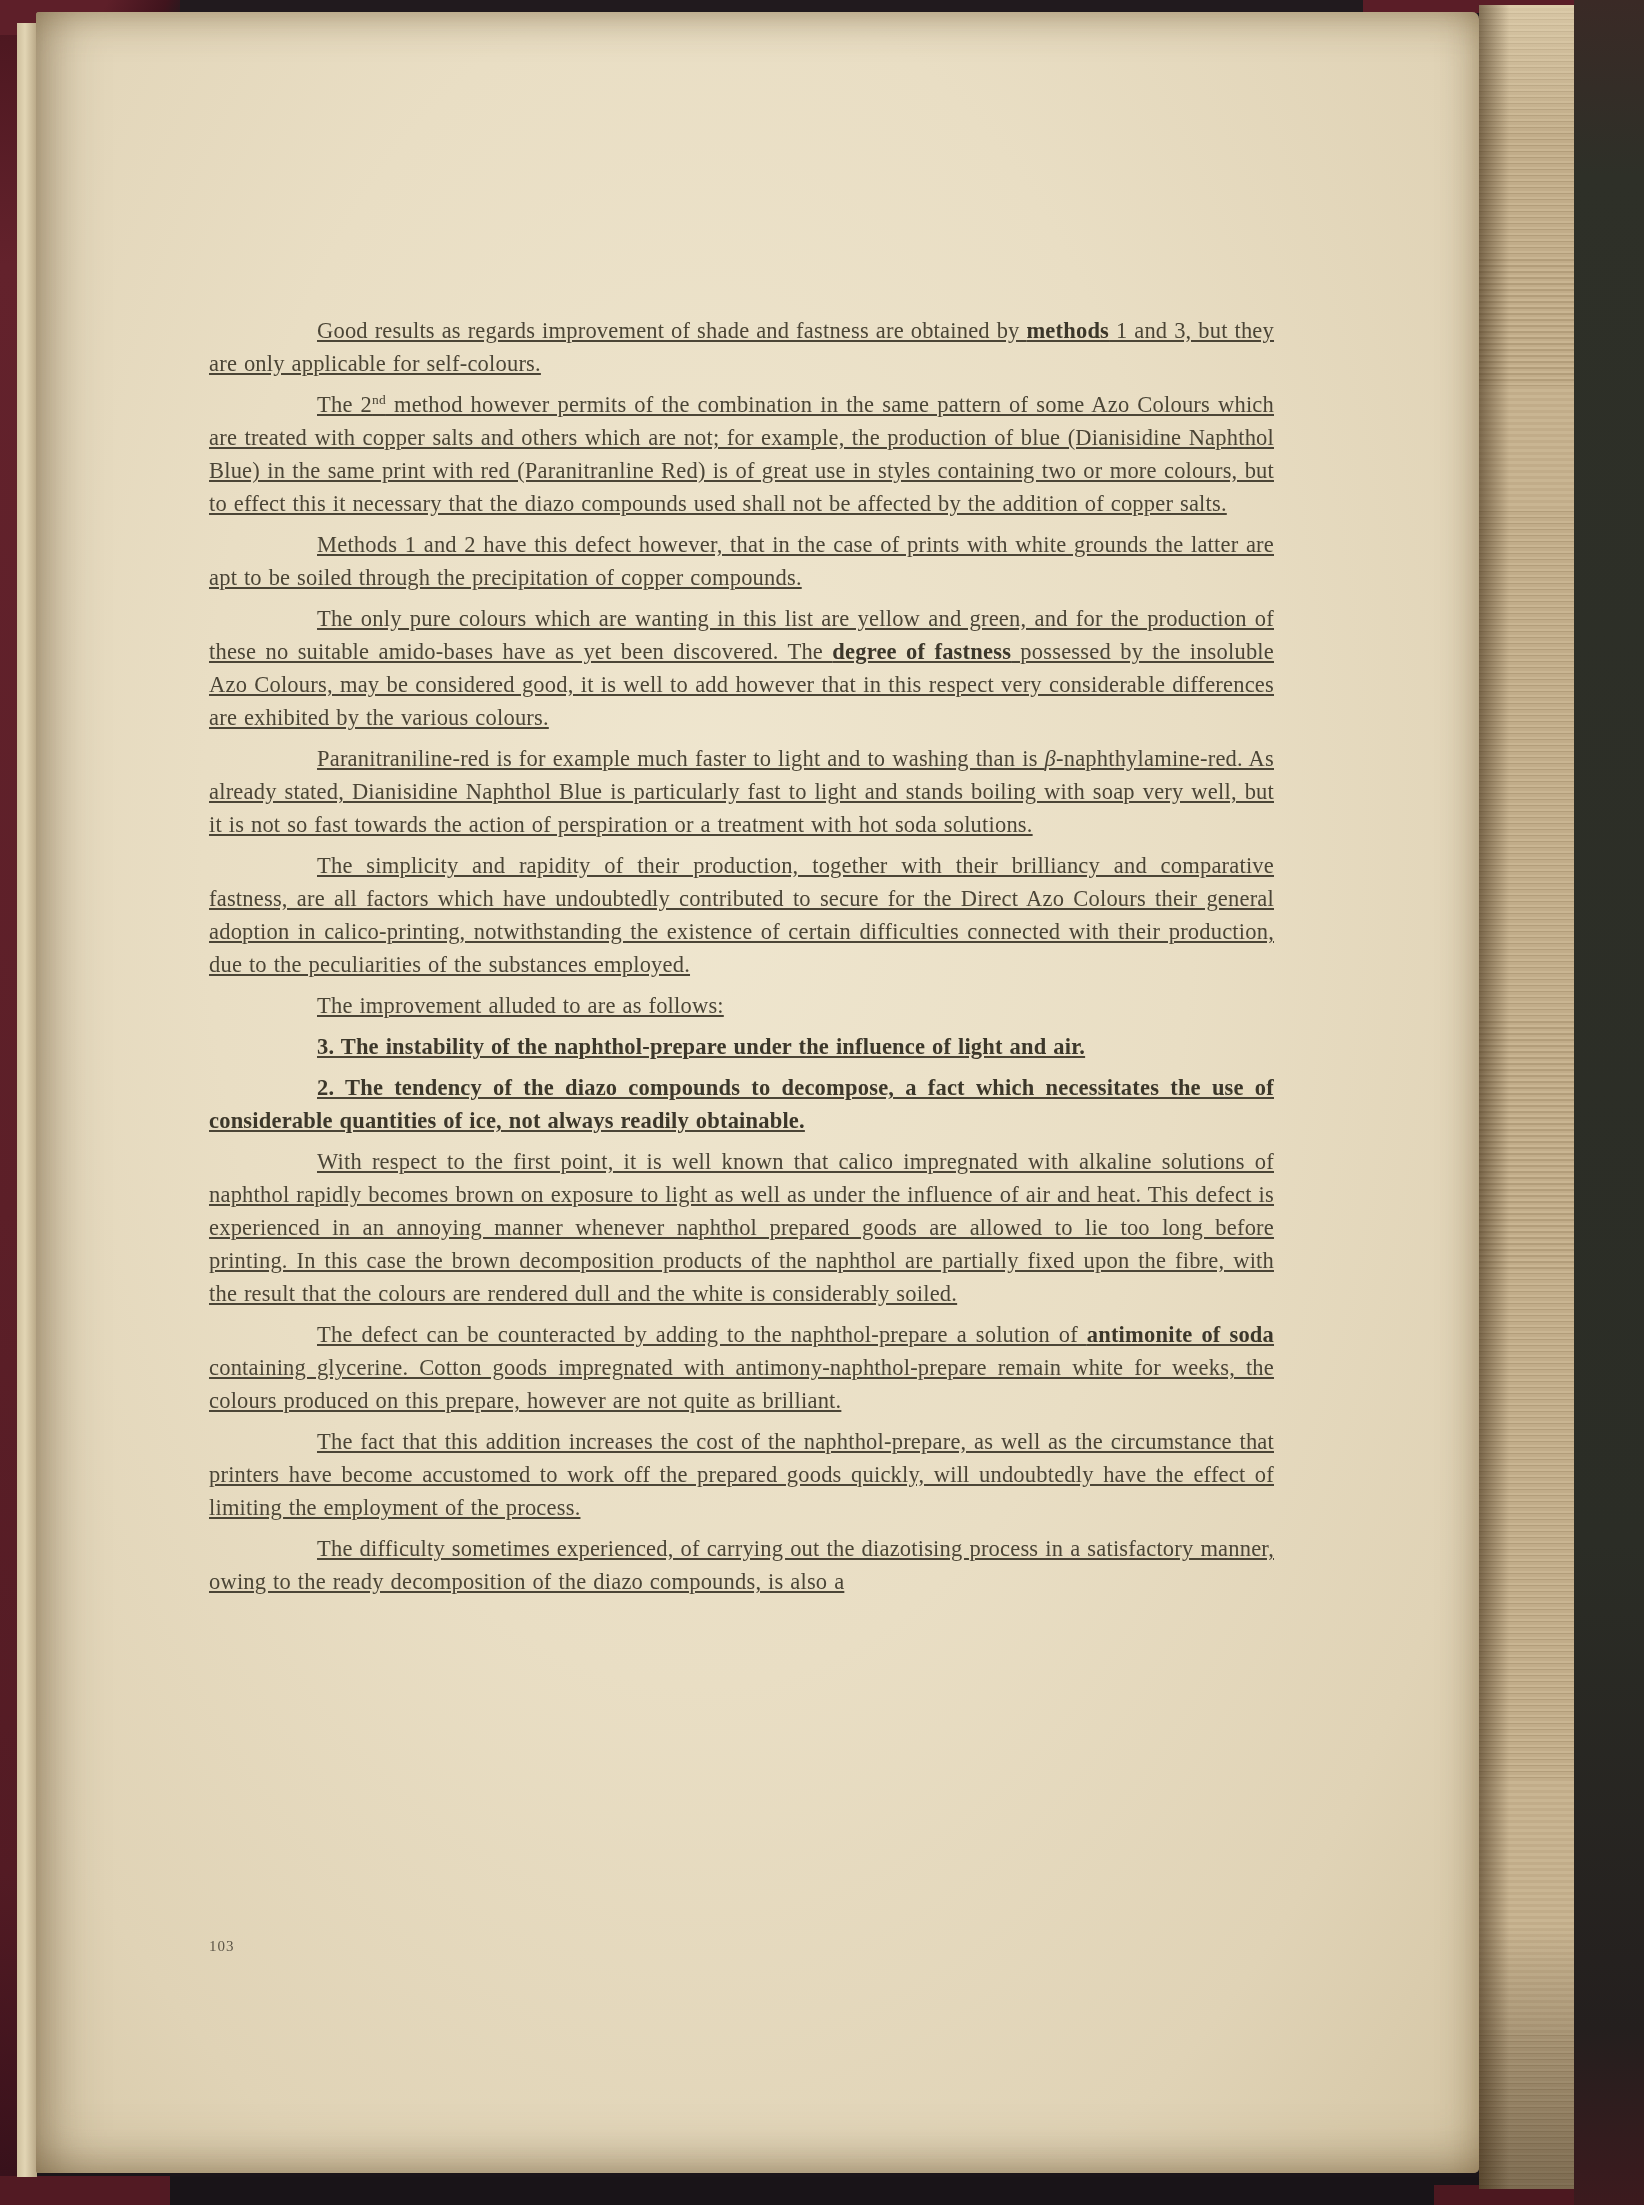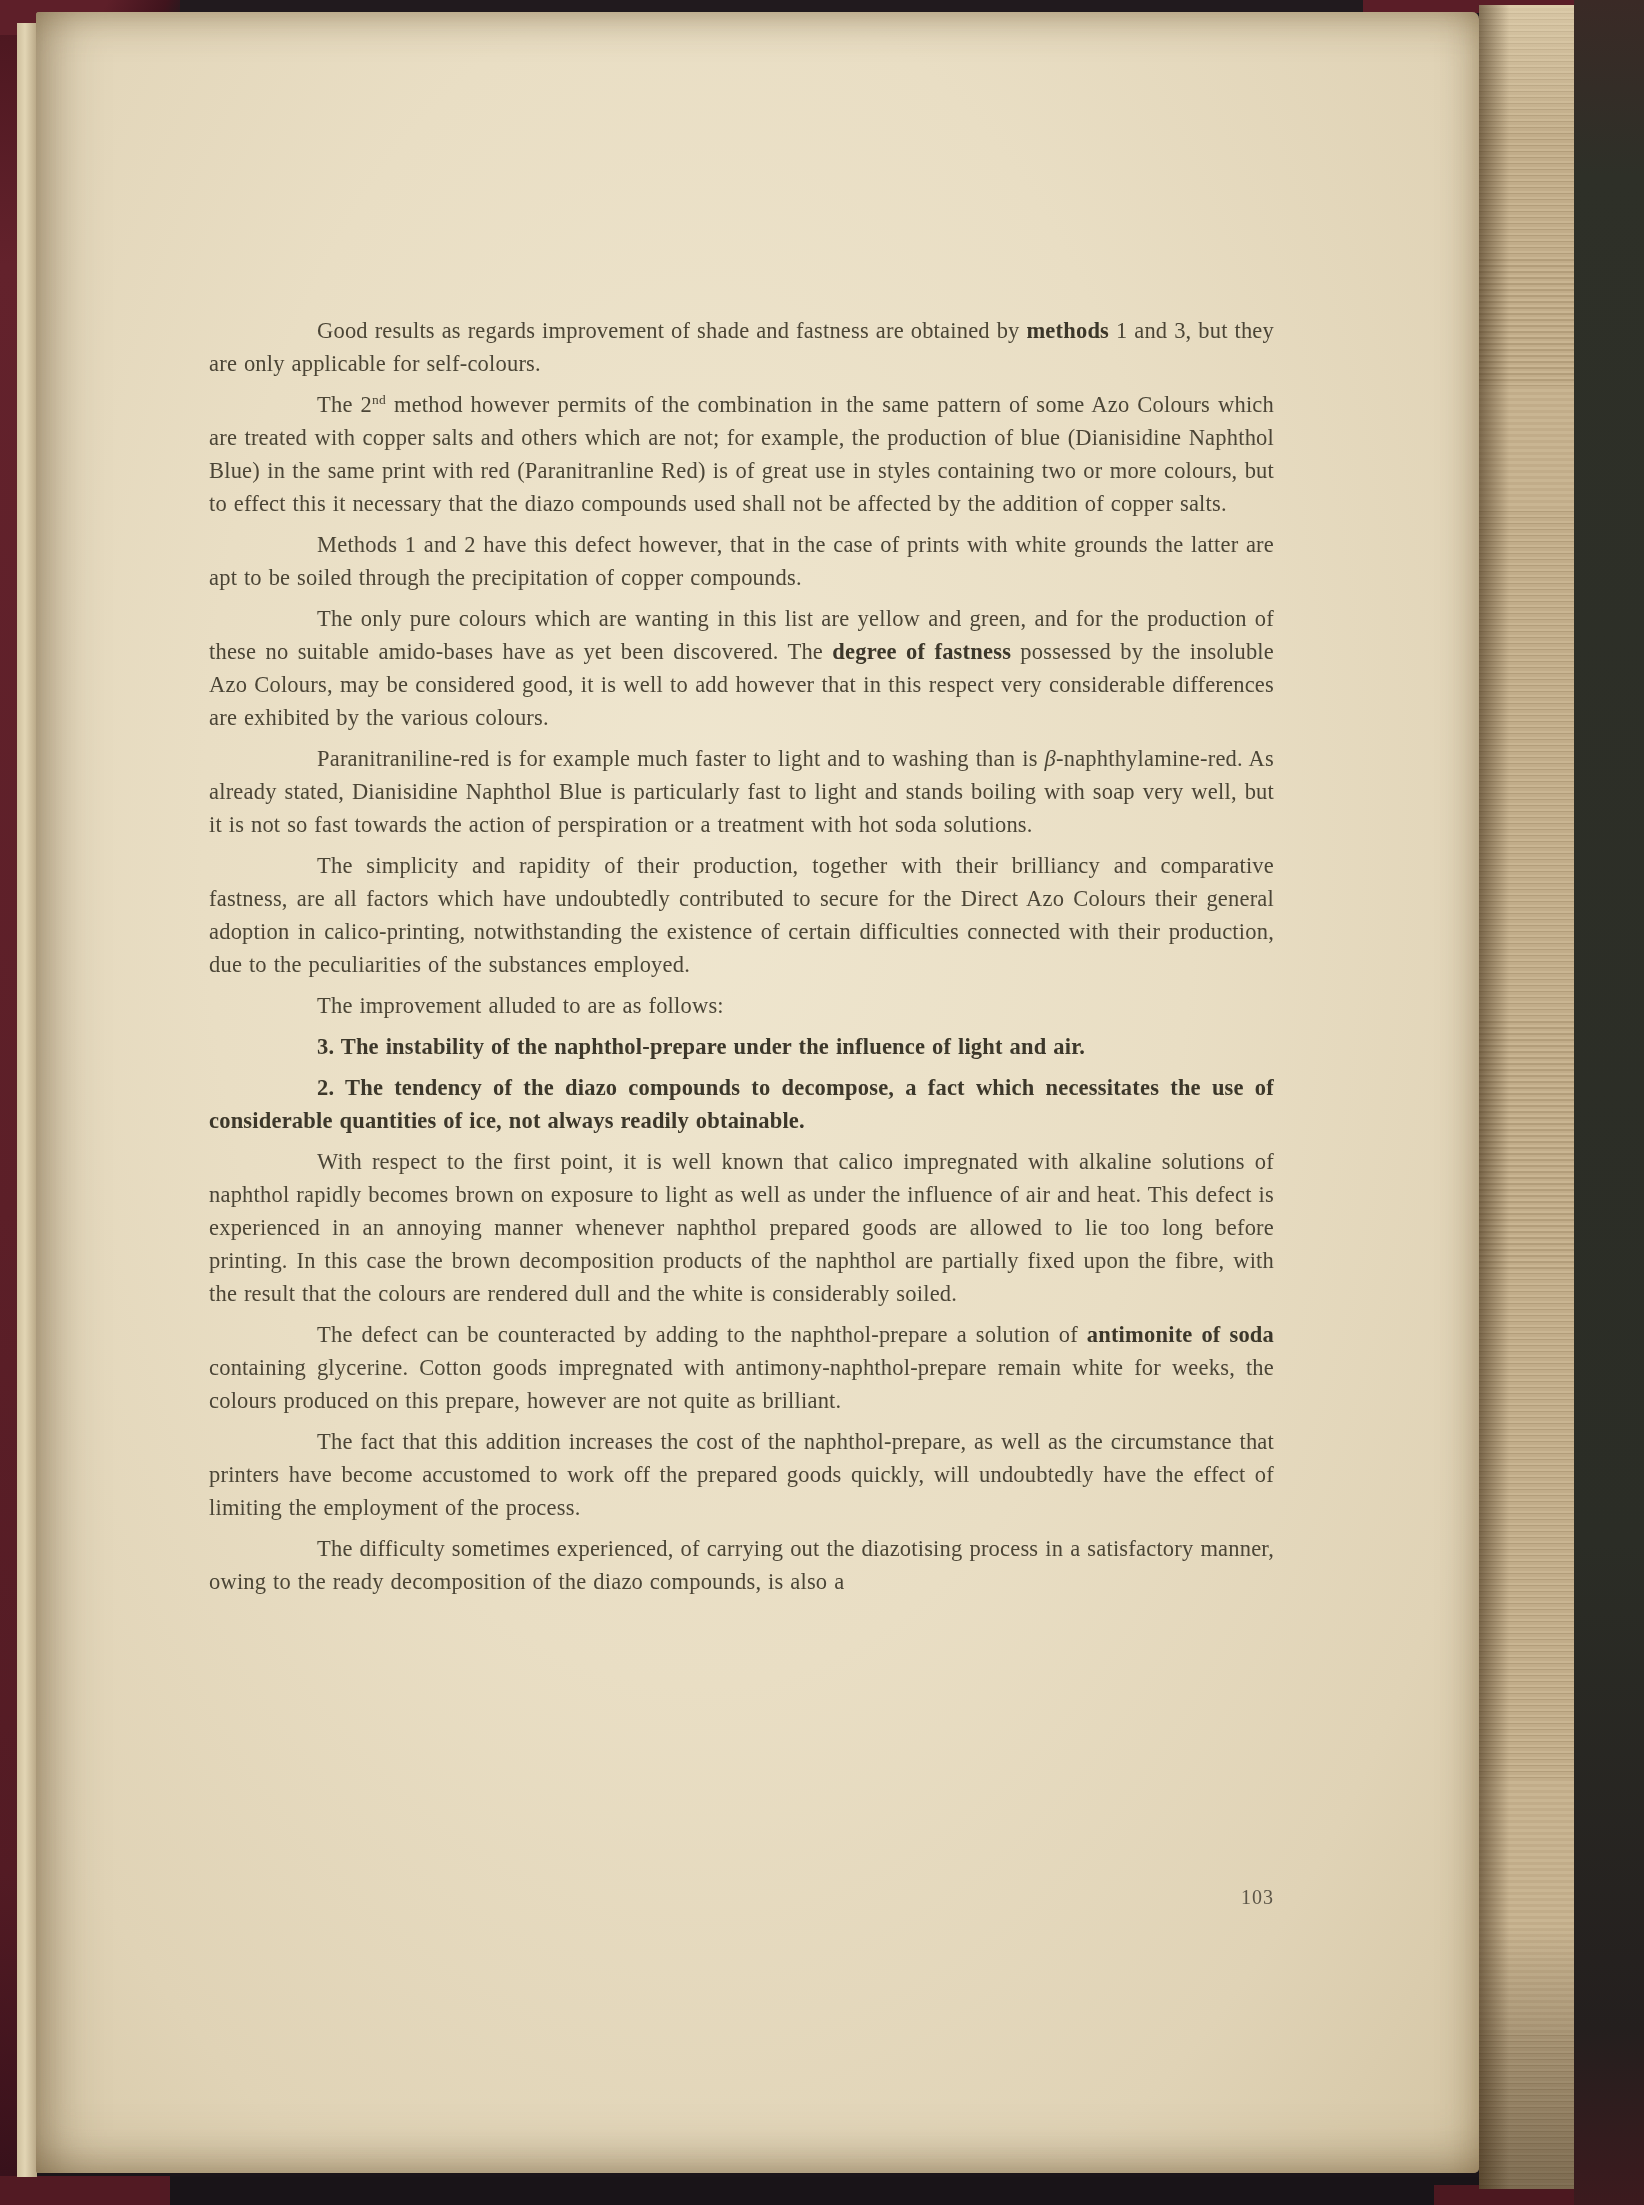--- a/index.html
+++ b/index.html
@@ -44,26 +44,26 @@
       inset -20px 0 40px -20px rgba(110,86,48,0.40),
       inset 0 25px 45px -25px rgba(116,92,52,0.42),
       inset 0 -30px 55px -27.6px rgba(104,80,44,0.52);
     border-radius:3px 7px 5px 2px;
   }
 
   
   .text-block{position:absolute;left:173px;top:302px;width:1065px;
     color:#4b4536;font-size:22.5px;line-height:33px;text-align:justify;
     letter-spacing:0.2px;word-spacing:1px;}
-  .para{margin:0 0 8px 0;text-indent:108px;}
+  .para{margin:0 0 8px 0;text-indent:108px;text-decoration:underline;}
   .b{font-weight:700;color:#3c372a;}
   .i{font-style:italic;}
   sup{font-size:60%;line-height:0;}
-  .page-number{position:absolute;left:173px;top:1874px;width:1065px;
-    text-align:right;font-size:20px;color:#5c5547;letter-spacing:1px;}
+  .page-number{position:absolute;left:173px;top:1926px;width:1065px;
+    text-align:left;font-size:15px;color:#5c5547;letter-spacing:1px;}
 </style>
 </head>
 <body>
 
 <div class="scene">
   <div class="cover-top"></div>
   <div class="cover-bottom"></div>
   <div class="cover-left"></div>
   <div class="corner-tl"></div>
   <div class="corner-tr"></div>

